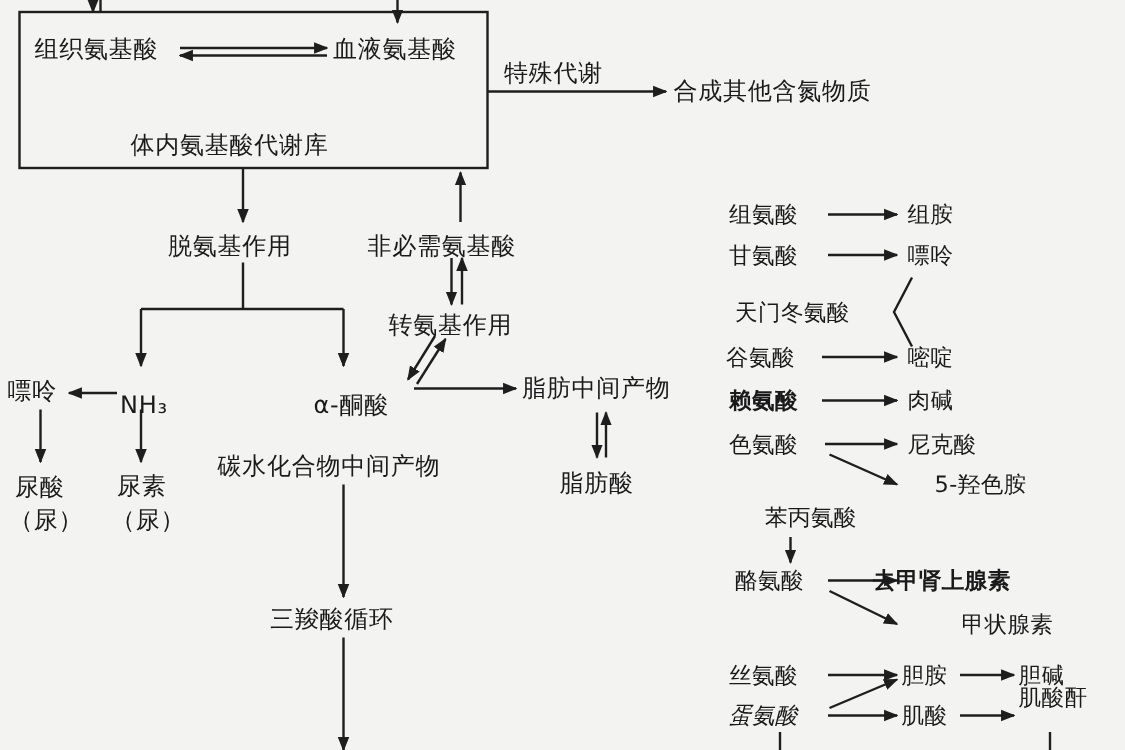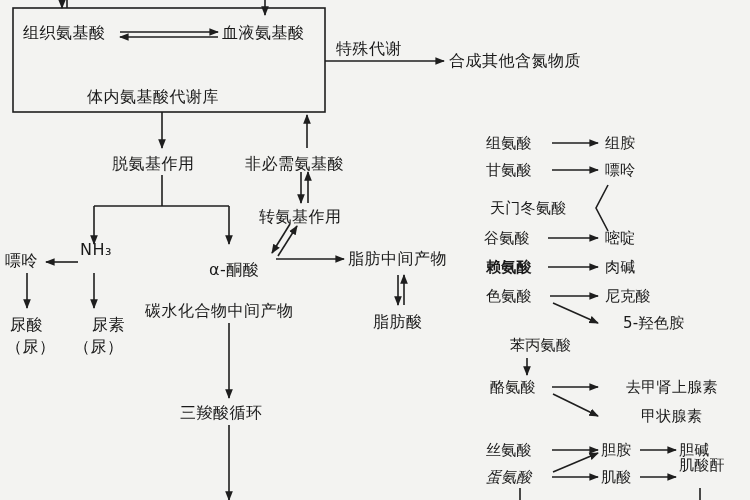--- a/index.html
+++ b/index.html
@@ -91,24 +91,24 @@
 
 <div class="lbl" style="left:23px;top:24px;">组织氨基酸</div>
 <div class="lbl" style="left:222px;top:24px;">血液氨基酸</div>
 <div class="lbl" style="left:87px;top:88px;">体内氨基酸代谢库</div>
 
 <div class="lbl" style="left:336px;top:40px;">特殊代谢</div>
 <div class="lbl" style="left:449px;top:52px;">合成其他含氮物质</div>
 
 <div class="lbl" style="left:112px;top:155px;">脱氨基作用</div>
 <div class="lbl" style="left:5px;top:252px;">嘌呤</div>
-<div class="lbl" style="left:80px;top:241px;">NH₃</div>
+<div class="lbl" style="left:80px;top:261px;">NH₃</div>
 <div class="lbl" style="left:10px;top:316px;">尿酸</div>
 <div class="lbl" style="left:6px;top:338px;">（尿）</div>
-<div class="lbl" style="left:92px;top:316px;">尿素</div>
+<div class="lbl" style="left:78px;top:316px;font-family:Liberation Mono, monospace;">尿素</div>
 <div class="lbl" style="left:74px;top:338px;">（尿）</div>
 
 <div class="lbl" style="left:245px;top:155px;">非必需氨基酸</div>
 <div class="lbl" style="left:259px;top:208px;">转氨基作用</div>
 <div class="lbl" style="left:209px;top:261px;">α-酮酸</div>
 <div class="lbl" style="left:348px;top:250px;">脂肪中间产物</div>
 <div class="lbl" style="left:373px;top:313px;">脂肪酸</div>
 <div class="lbl" style="left:145px;top:302px;">碳水化合物中间产物</div>
 <div class="lbl" style="left:180px;top:404px;">三羧酸循环</div>
 
@@ -119,20 +119,20 @@
 <div class="lbl sm" style="left:490px;top:199px;">天门冬氨酸</div>
 <div class="lbl sm" style="left:484px;top:229px;">谷氨酸</div>
 <div class="lbl sm" style="left:605px;top:229px;">嘧啶</div>
 <div class="lbl sm" style="left:486px;top:258px;font-weight:bold;">赖氨酸</div>
 <div class="lbl sm" style="left:605px;top:258px;">肉碱</div>
 <div class="lbl sm" style="left:486px;top:287px;">色氨酸</div>
 <div class="lbl sm" style="left:605px;top:287px;">尼克酸</div>
 <div class="lbl sm" style="left:603px;top:314px;margin-left:20px;">5-羟色胺</div>
 <div class="lbl sm" style="left:510px;top:336px;">苯丙氨酸</div>
 <div class="lbl sm" style="left:490px;top:378px;">酪氨酸</div>
-<div class="lbl sm" style="left:626px;top:378px;">去甲肾上腺素</div>
+<div class="lbl sm" style="left:582px;top:378px;font-weight:bold;">去甲肾上腺素</div>
 <div class="lbl sm" style="left:601px;top:407px;margin-left:40px;">甲状腺素</div>
 <div class="lbl sm" style="left:486px;top:441px;">丝氨酸</div>
 <div class="lbl sm" style="left:601px;top:441px;">胆胺</div>
 <div class="lbl sm" style="left:679px;top:441px;text-align:right;">胆碱</div>
 <div class="lbl sm" style="left:486px;top:468px;font-style:italic;">蛋氨酸</div>
 <div class="lbl sm" style="left:601px;top:468px;">肌酸</div>
 <div class="lbl sm" style="left:679px;top:456px;">肌酸酐</div>
 
 </body></html>

